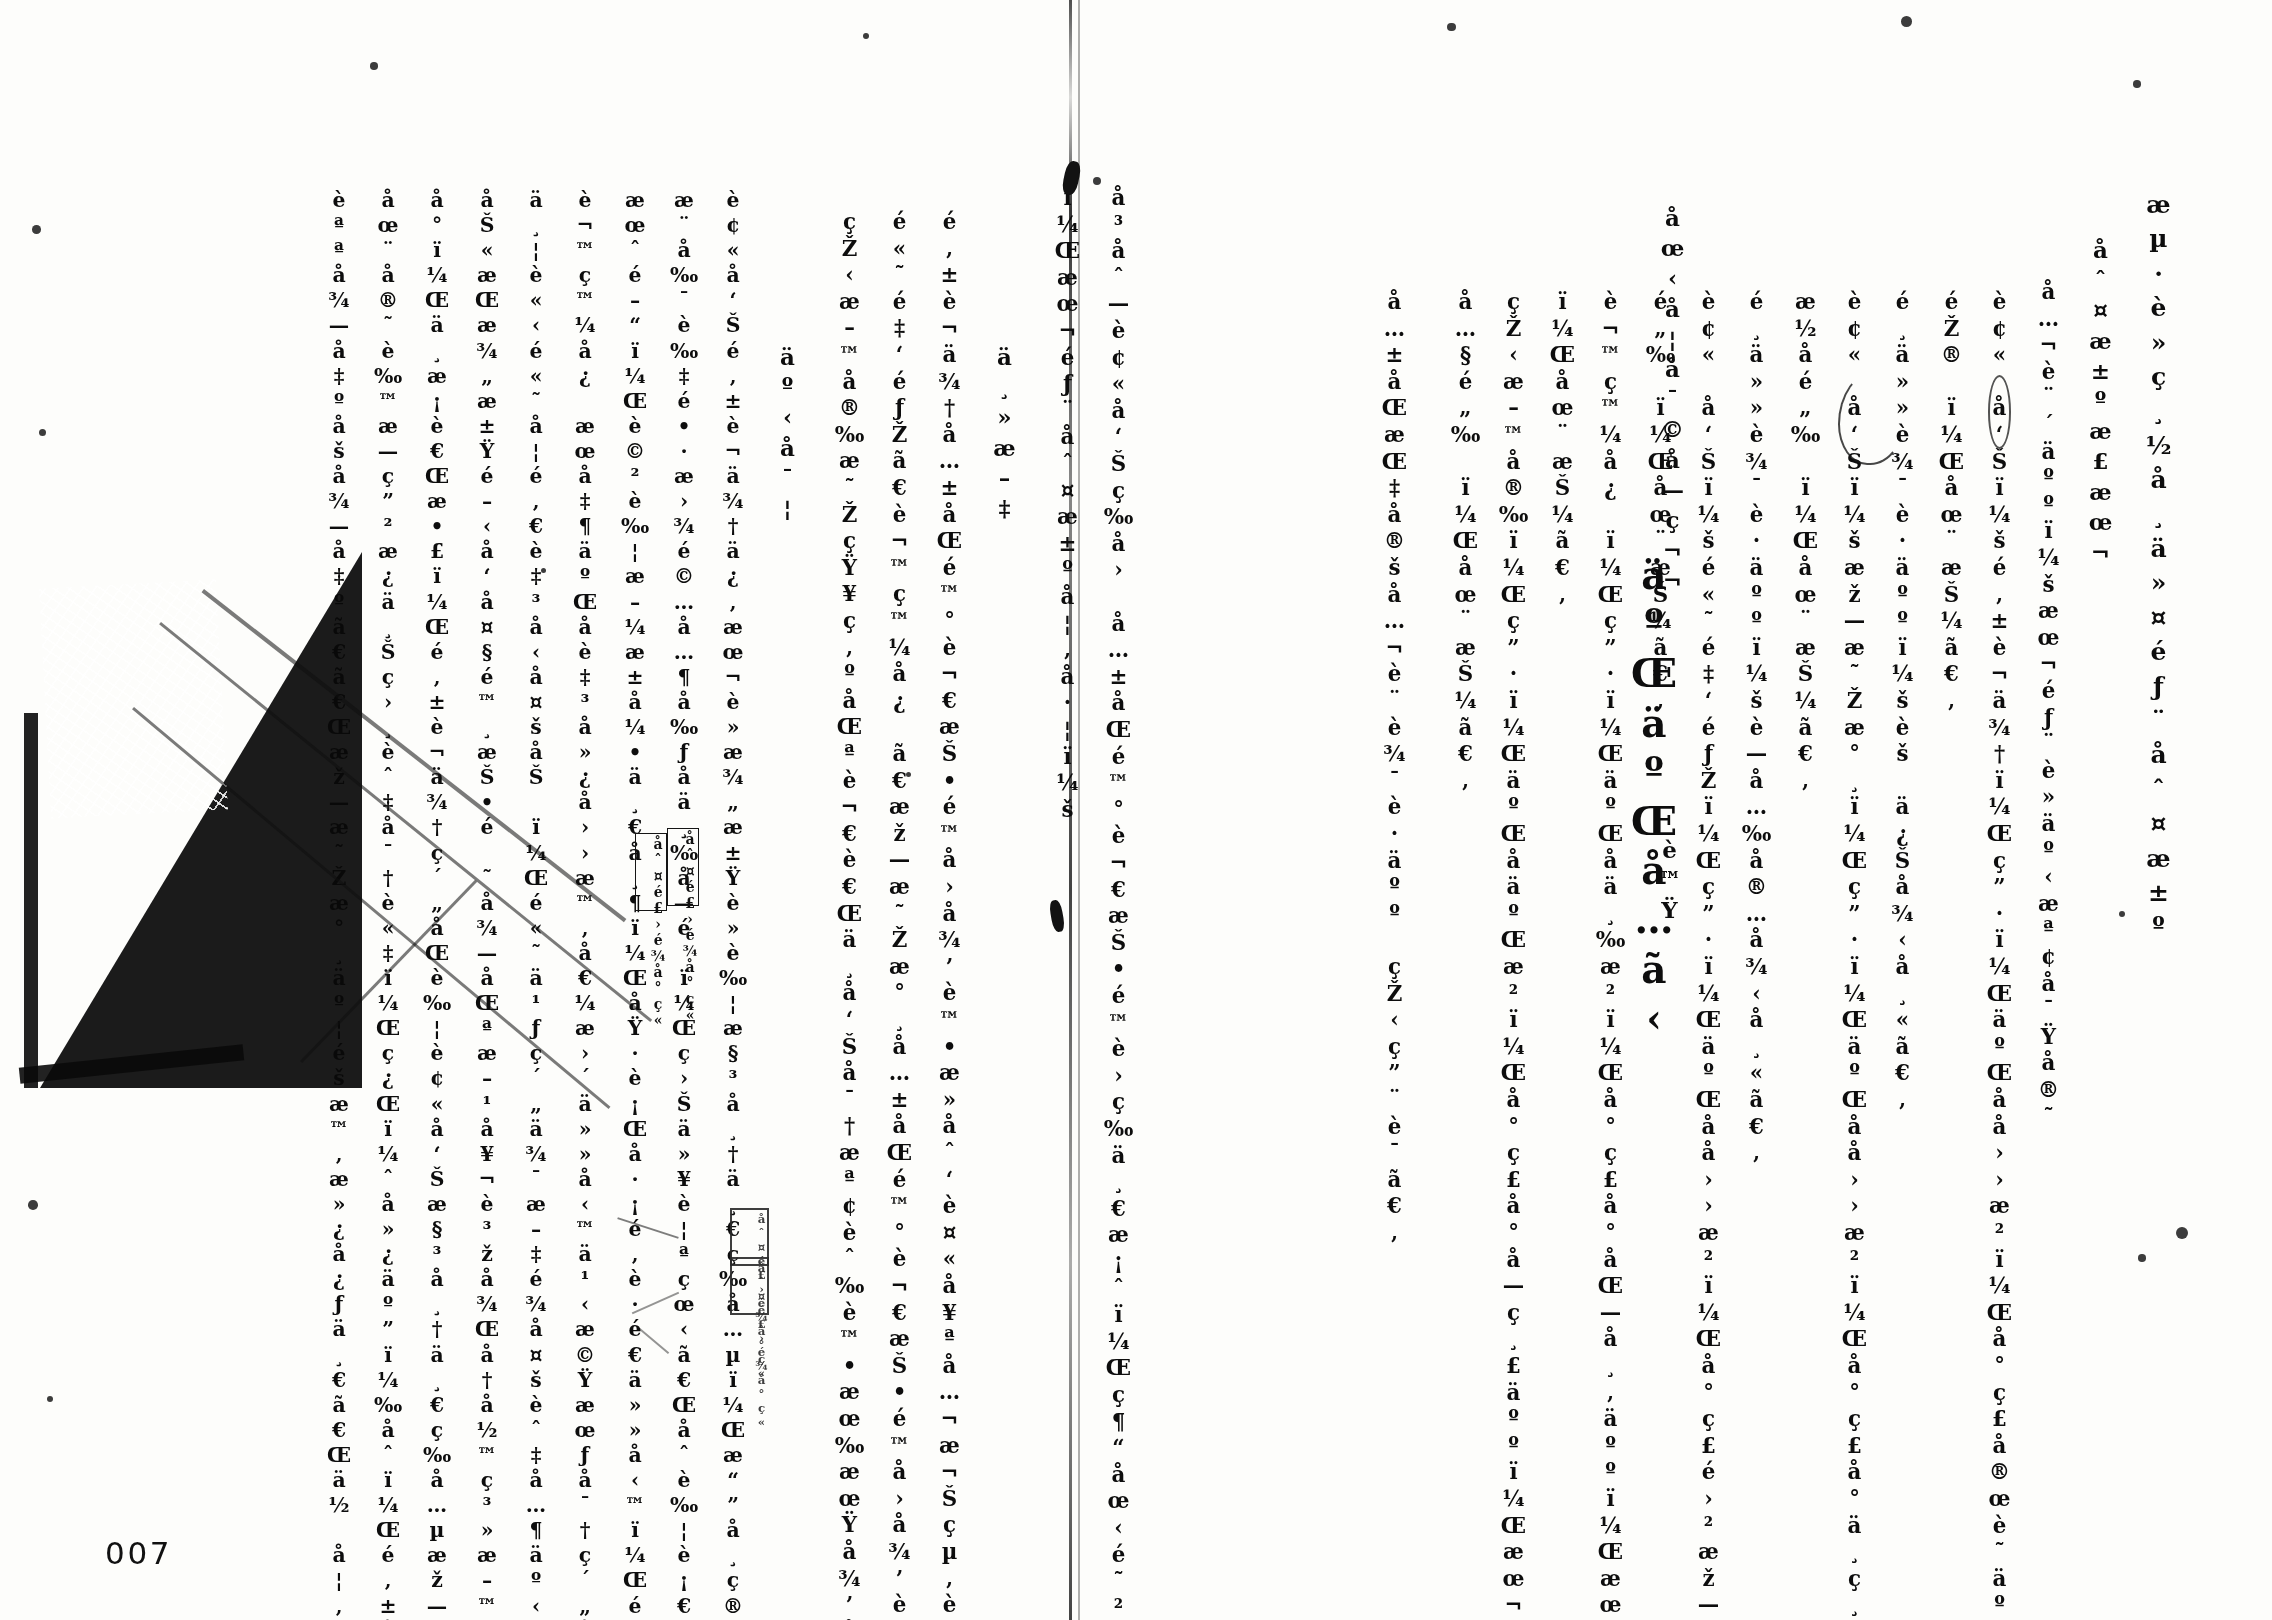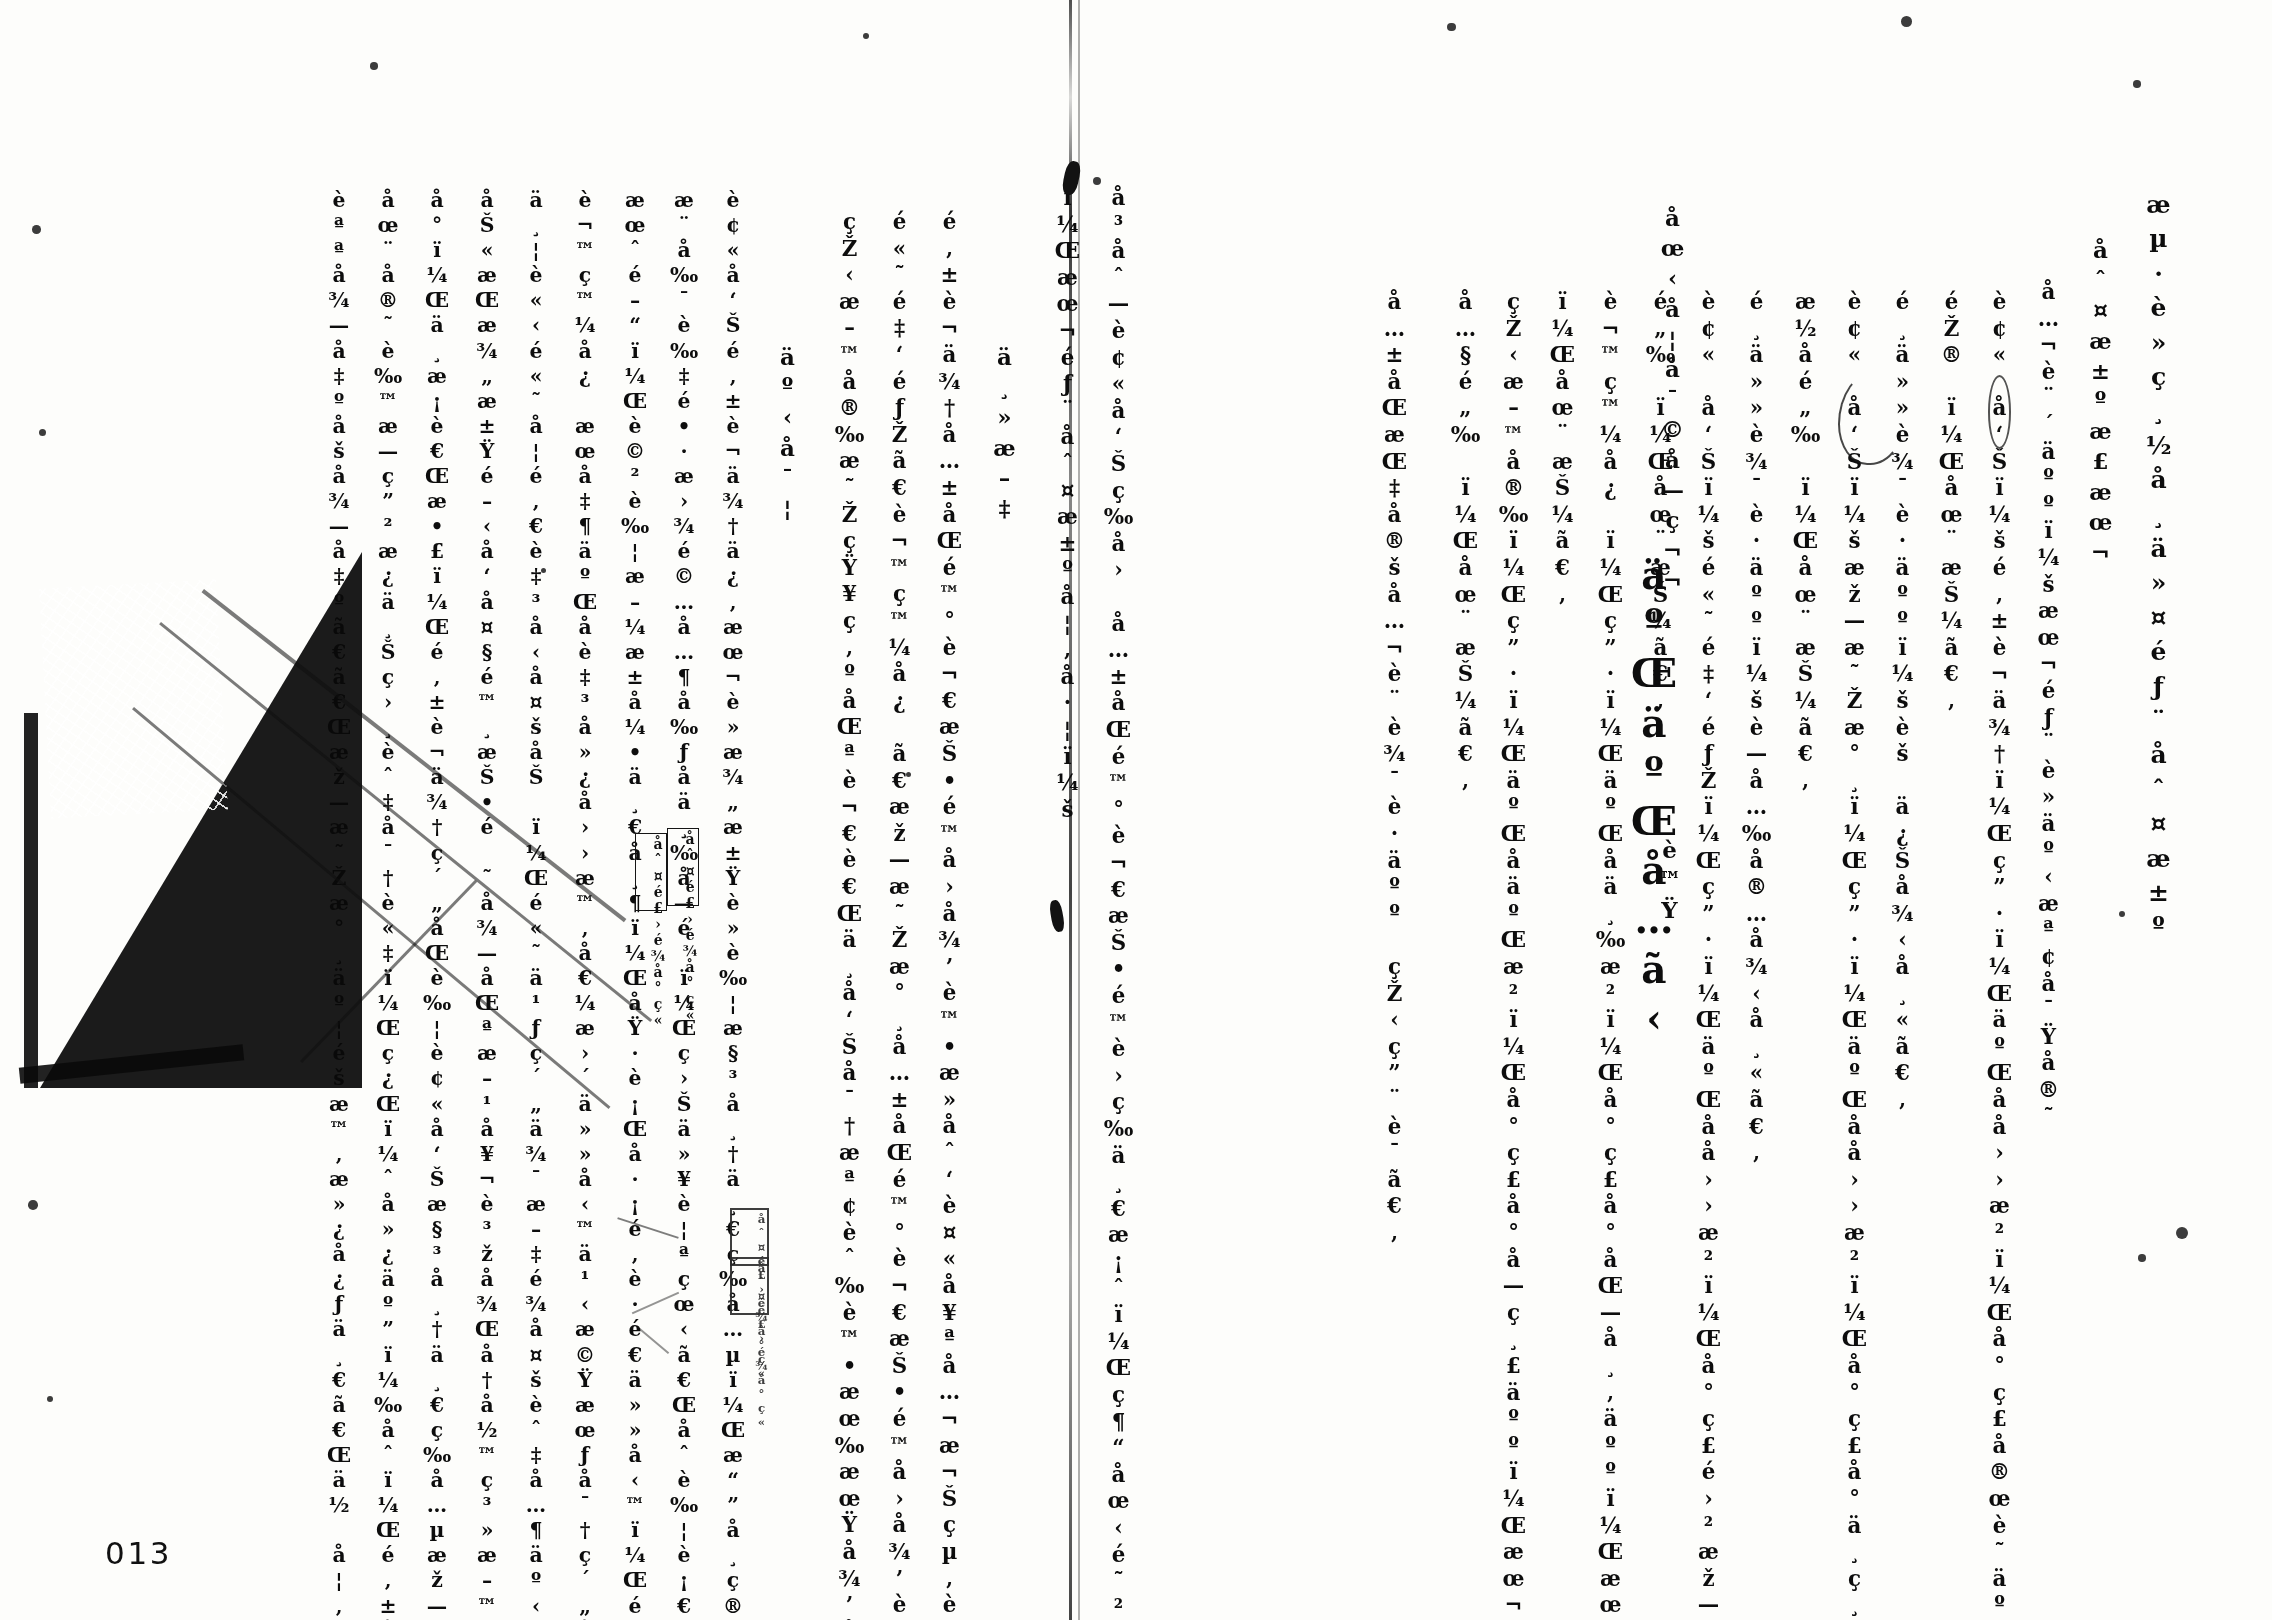--- a/index.html
+++ b/index.html
@@ -260,15 +260,15 @@
   <div class="speck" style="left:1093px;top:177px;  width:8px; height:8px;"></div>
   <div class="speck" style="left:541px;top:568px; width:5.4px; height:5.4px;"></div>
   <div class="speck" style="left:906px;top:772px; width:5.4px; height:5.4px;"></div>
 
   <div style="position:absolute;left:1838px;top:370px;width:64px;height:91px;border:2.7px solid rgba(25,25,25,.8);border-radius:60% 40% 55% 45%;border-top-color:transparent;border-right-color:transparent;"></div>
   <div style="position:absolute;left:1988px;top:375px;width:19.3px;height:70px;border:2.7px solid rgba(25,25,25,.75);border-radius:50%;"></div>
 
   <div class="tick" style="left:1064px; top:161px; width:15px; height:34px; transform:rotate(12deg);"></div>
   <div class="tick" style="left:1051px; top:900px; width:11.8px; height:32px; transform:rotate(-10deg);"></div>
 
-  <div id="pagenum">013</div>
+  <div id="pagenum">007</div>
 </div>
 
 
 </body></html>

